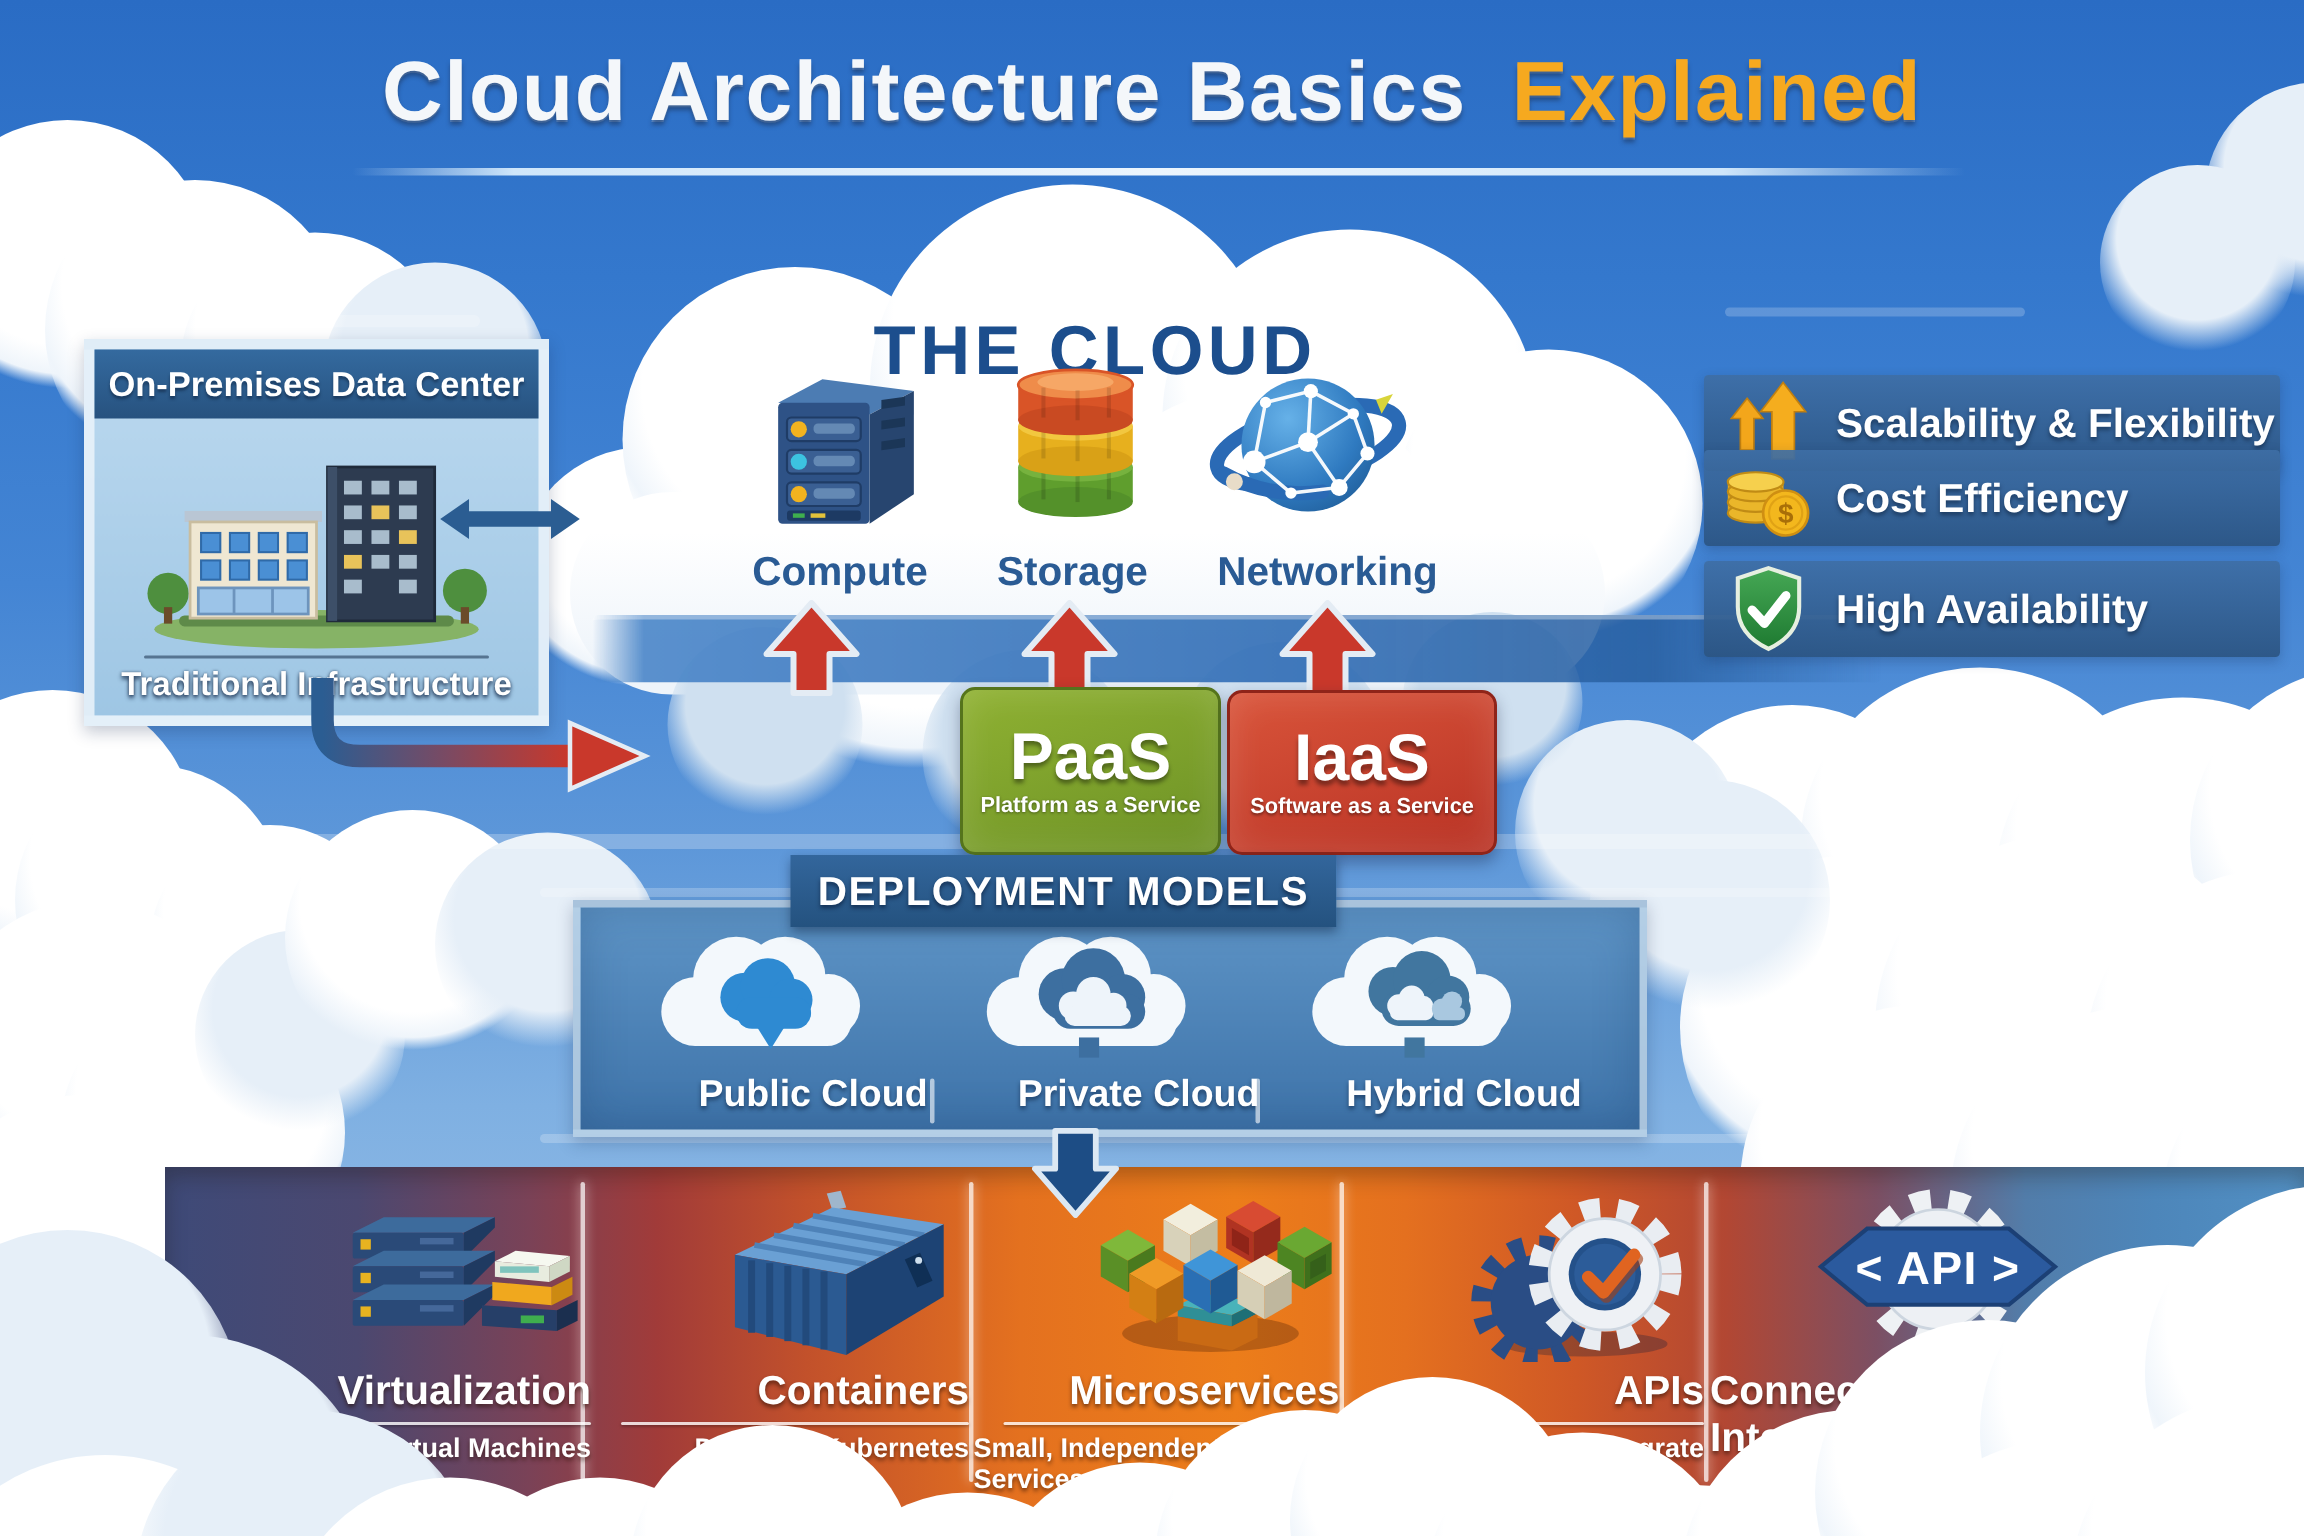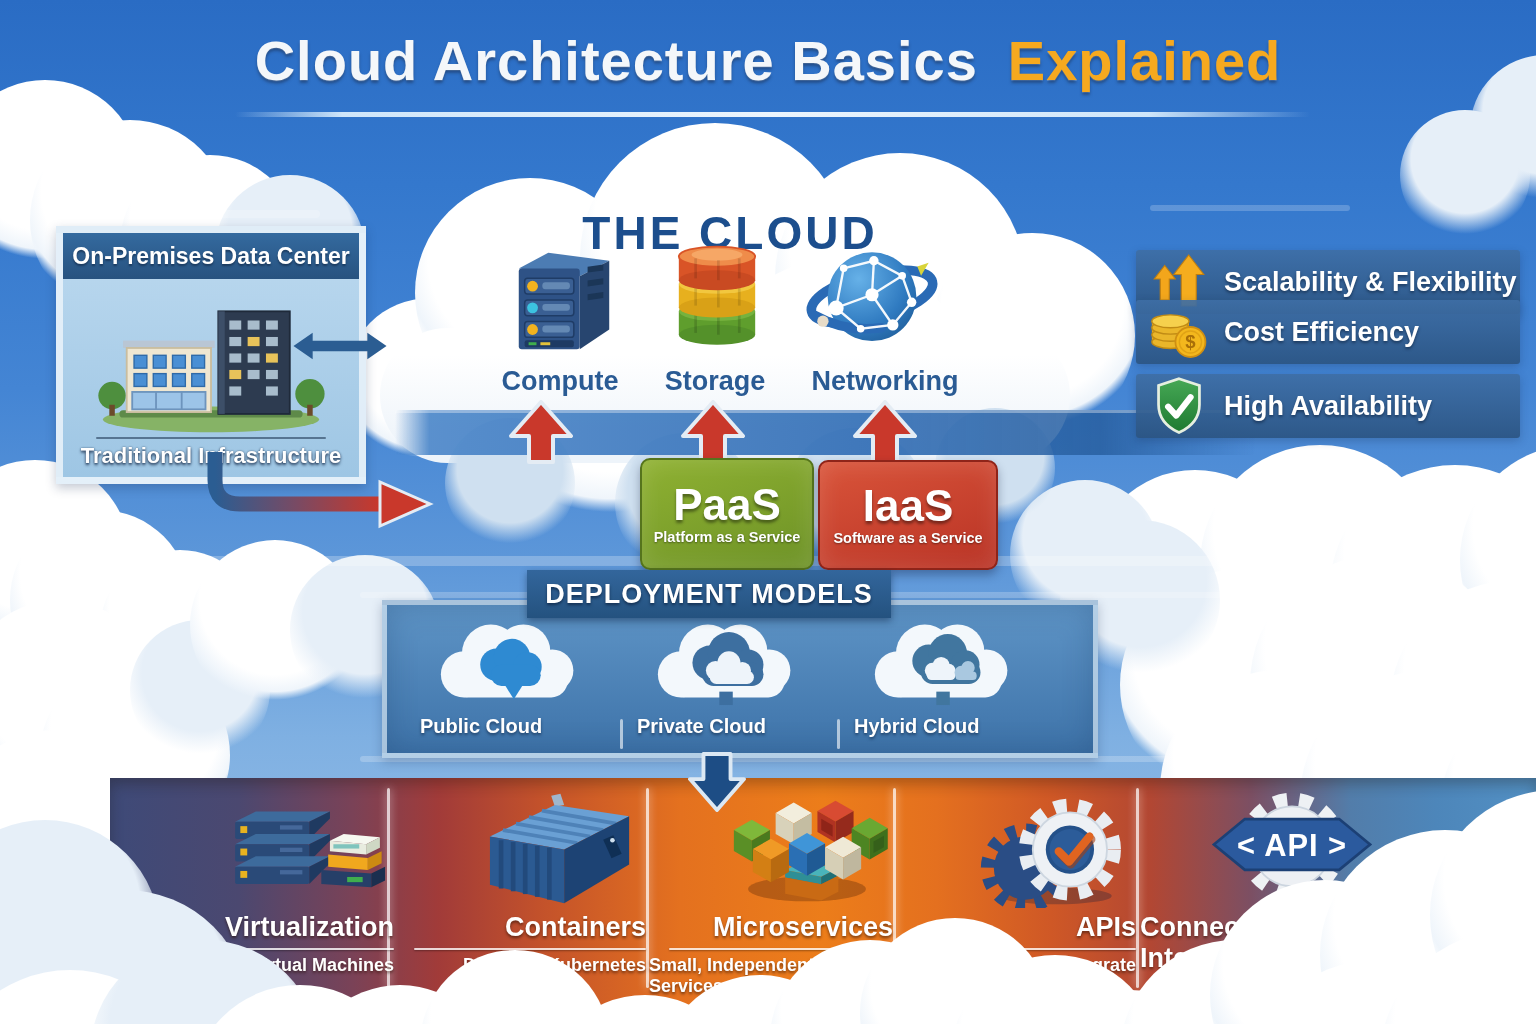--- a/index.html
+++ b/index.html
@@ -63,22 +63,22 @@
   .box-saas{left:818px;top:460px;width:176px;height:106px;background:linear-gradient(160deg,#d9543a,#b93325);border:2px solid #8f2419;}
   
   .dep-panel{position:absolute;left:382px;top:600px;width:716px;height:158px;z-index:4;
     background:linear-gradient(180deg,#5e94c6,#3e73a9);border:5px solid rgba(226,238,248,.65);
     box-shadow:inset 0 0 30px rgba(20,50,90,.25),0 4px 10px rgba(20,40,80,.25);box-sizing:border-box;}
   .dep-banner{position:absolute;left:527px;top:570px;width:364px;height:48px;z-index:5;
     background:linear-gradient(#33669c,#24527f);display:flex;align-items:center;justify-content:center;
     color:#fff;font-size:27px;font-weight:800;letter-spacing:1px;text-shadow:0 2px 3px rgba(5,20,45,.6);
     box-shadow:0 3px 7px rgba(10,30,60,.45);}
   .dep-cloud{position:absolute;top:6px;width:180px;height:96px;}
-  .dep-label{position:absolute;top:110px;width:180px;color:#fff;
-    font-size:20px;font-weight:800;text-shadow:0 2px 3px rgba(10,30,60,.6);}
+  .dep-label{position:absolute;top:110px;width:180px;text-align:center;color:#fff;
+    font-size:25px;font-weight:800;text-shadow:0 2px 3px rgba(10,30,60,.6);margin-left:32px;}
   .dep-sep{position:absolute;top:114px;width:3px;height:30px;background:rgba(255,255,255,.6);border-radius:2px;}
   
   .foundation{position:absolute;left:110px;top:778px;width:1426px;height:246px;z-index:2;
     background:linear-gradient(90deg,#3e4a78 0%,#4b4870 9%,#7a4257 17%,#a13b39 23%,#c2512b 30%,#e4711f 40%,#ec7d1a 50%,#e4701f 58%,#cf5826 66%,#b24733 73%,#7c4f63 80%,#527daa 87%,#4d86ba 93%,#5290c4 100%);
     box-shadow:inset 0 6px 14px rgba(30,20,10,.3);}
   .f-div{position:absolute;top:10px;width:3px;height:200px;background:rgba(255,255,255,.75);
     border-radius:2px;box-shadow:0 0 8px rgba(255,255,255,.6);}
   .f-sec{position:absolute;top:8px;display:flex;flex-direction:column;align-items:flex-end;}
   .f-iconbox{height:122px;display:flex;align-items:flex-end;justify-content:center;}
   .f-title{color:#fff;font-size:27px;font-weight:800;margin-top:4px;text-shadow:0 2px 3px rgba(40,15,5,.6);}

